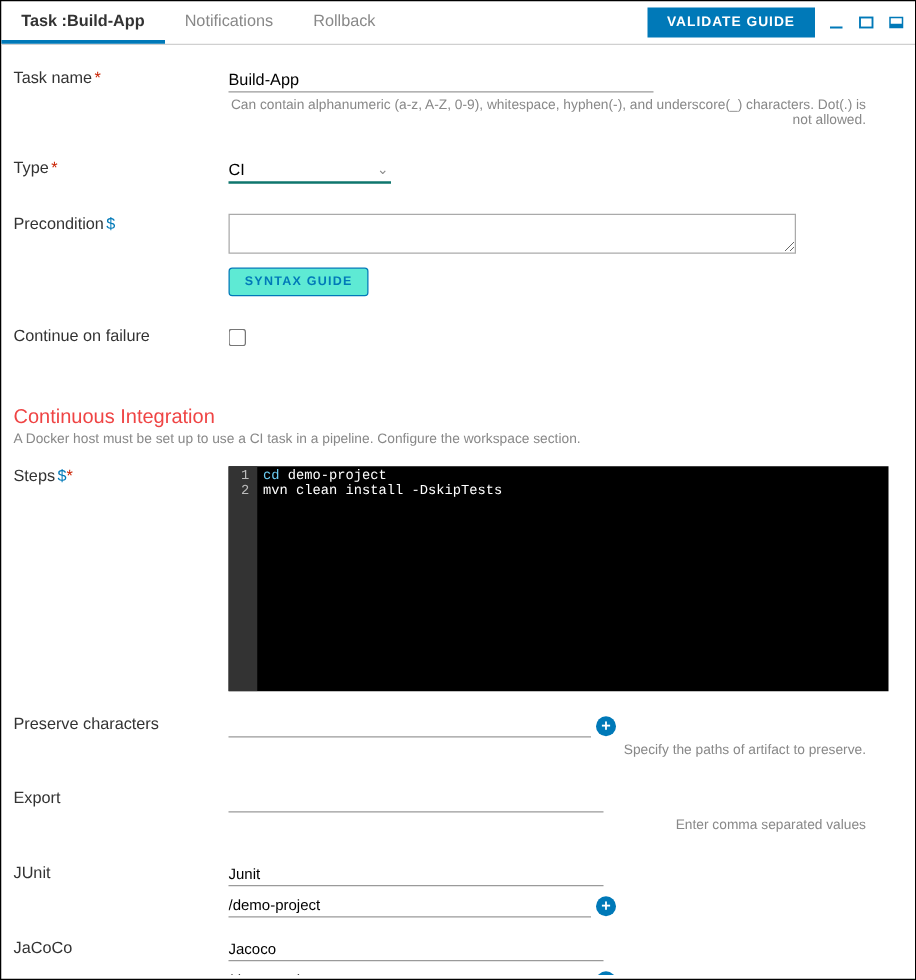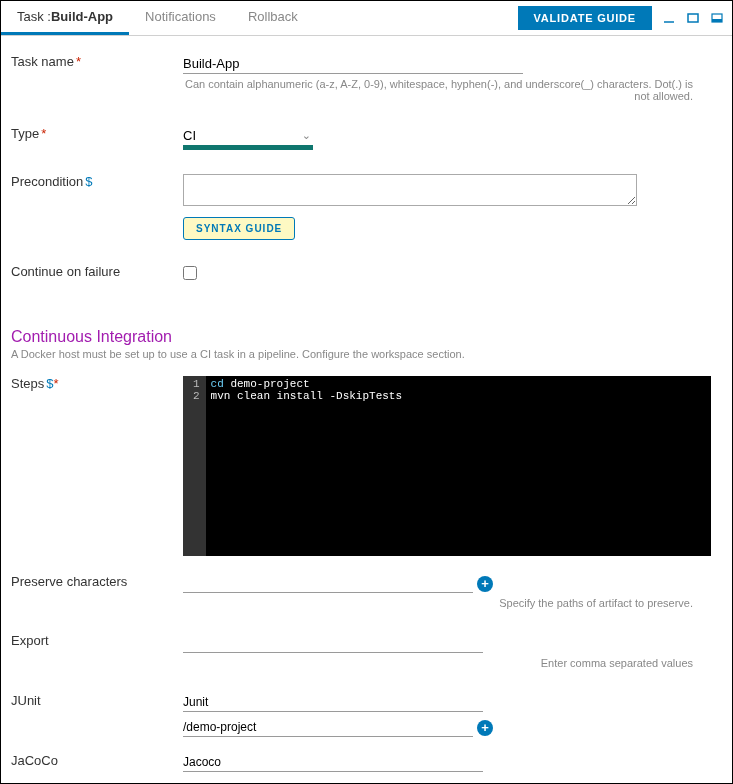--- a/index.html
+++ b/index.html
@@ -25,21 +25,21 @@
       padding: 8px 16px;
       color: #888;
       cursor: pointer;
       font-size: 13px;
       border-bottom: 3px solid transparent;
     }
     .tab.active {
       color: #333;
       border-bottom-color: #0079b8;
     }
-    .tab-prefix { font-weight: 400; margin-top: 40px; }
+    .tab-prefix { font-weight: 700; margin-top: 40px; }
     .tab-name { font-weight: 600; }
     .header-right { display: flex; align-items: center; gap: 10px; }
     .validate-btn {
       background: #0079b8;
       color: #fff;
       border: none;
       padding: 6px 16px;
       font-size: 11px;
       font-weight: 600;
       letter-spacing: 0.8px;
@@ -83,21 +83,21 @@
       font-size: 13px;
       font-family: inherit;
       outline: none;
       background: transparent;
     }
     .text-input-wide { width: 300px; }
     .select-wrap { position: relative; display: inline-block; }
     .select-input {
       width: 130px;
       border: none;
-      border-bottom: 5px solid #0f766e;
+      border-bottom: 2px solid #0f766e;
       padding: 2px 18px 2px 0;
       font-size: 13px;
       outline: none;
       background: transparent;
     }
     .chevron {
       position: absolute; right: 2px; top: 3px;
       color: #888; font-size: 11px; pointer-events: none;
     }
     .help-text {
@@ -111,39 +111,39 @@
       height: 32px;
       border: 1px solid #aaa;
       resize: both;
       font-family: inherit;
       font-size: 13px;
       padding: 2px 4px;
       outline: none;
     }
     .syntax-btn {
       margin-top: 8px;
-      background: #fef9c3;
+      background: #5eead4;
       color: #0079b8;
       border: 1px solid #0079b8;
       padding: 5px 12px;
       font-size: 10px;
       font-weight: 600;
       letter-spacing: 1px;
       cursor: pointer;
       border-radius: 3px;
       text-align: center;
     }
     .checkbox {
       width: 14px; height: 14px;
       margin-top: 2px;
       cursor: pointer;
     }
     .section-title {
       font-size: 16px;
-      color: #a21caf;
+      color: #ef4444;
       font-weight: 400;
       margin-bottom: 2px;
       margin-top: 45px;
     }
     .section-desc {
       font-size: 11px;
       color: #888;
       margin-bottom: 16px;
     }
     .code-editor {

